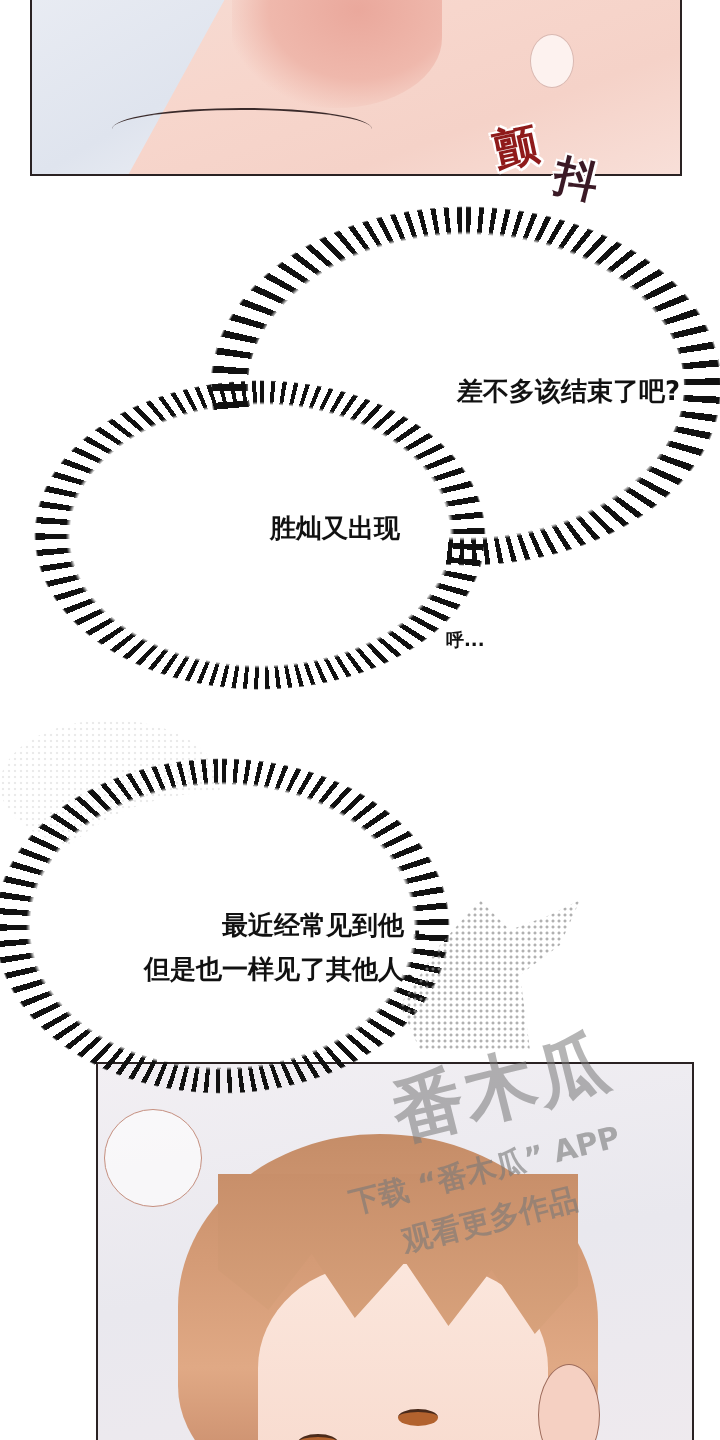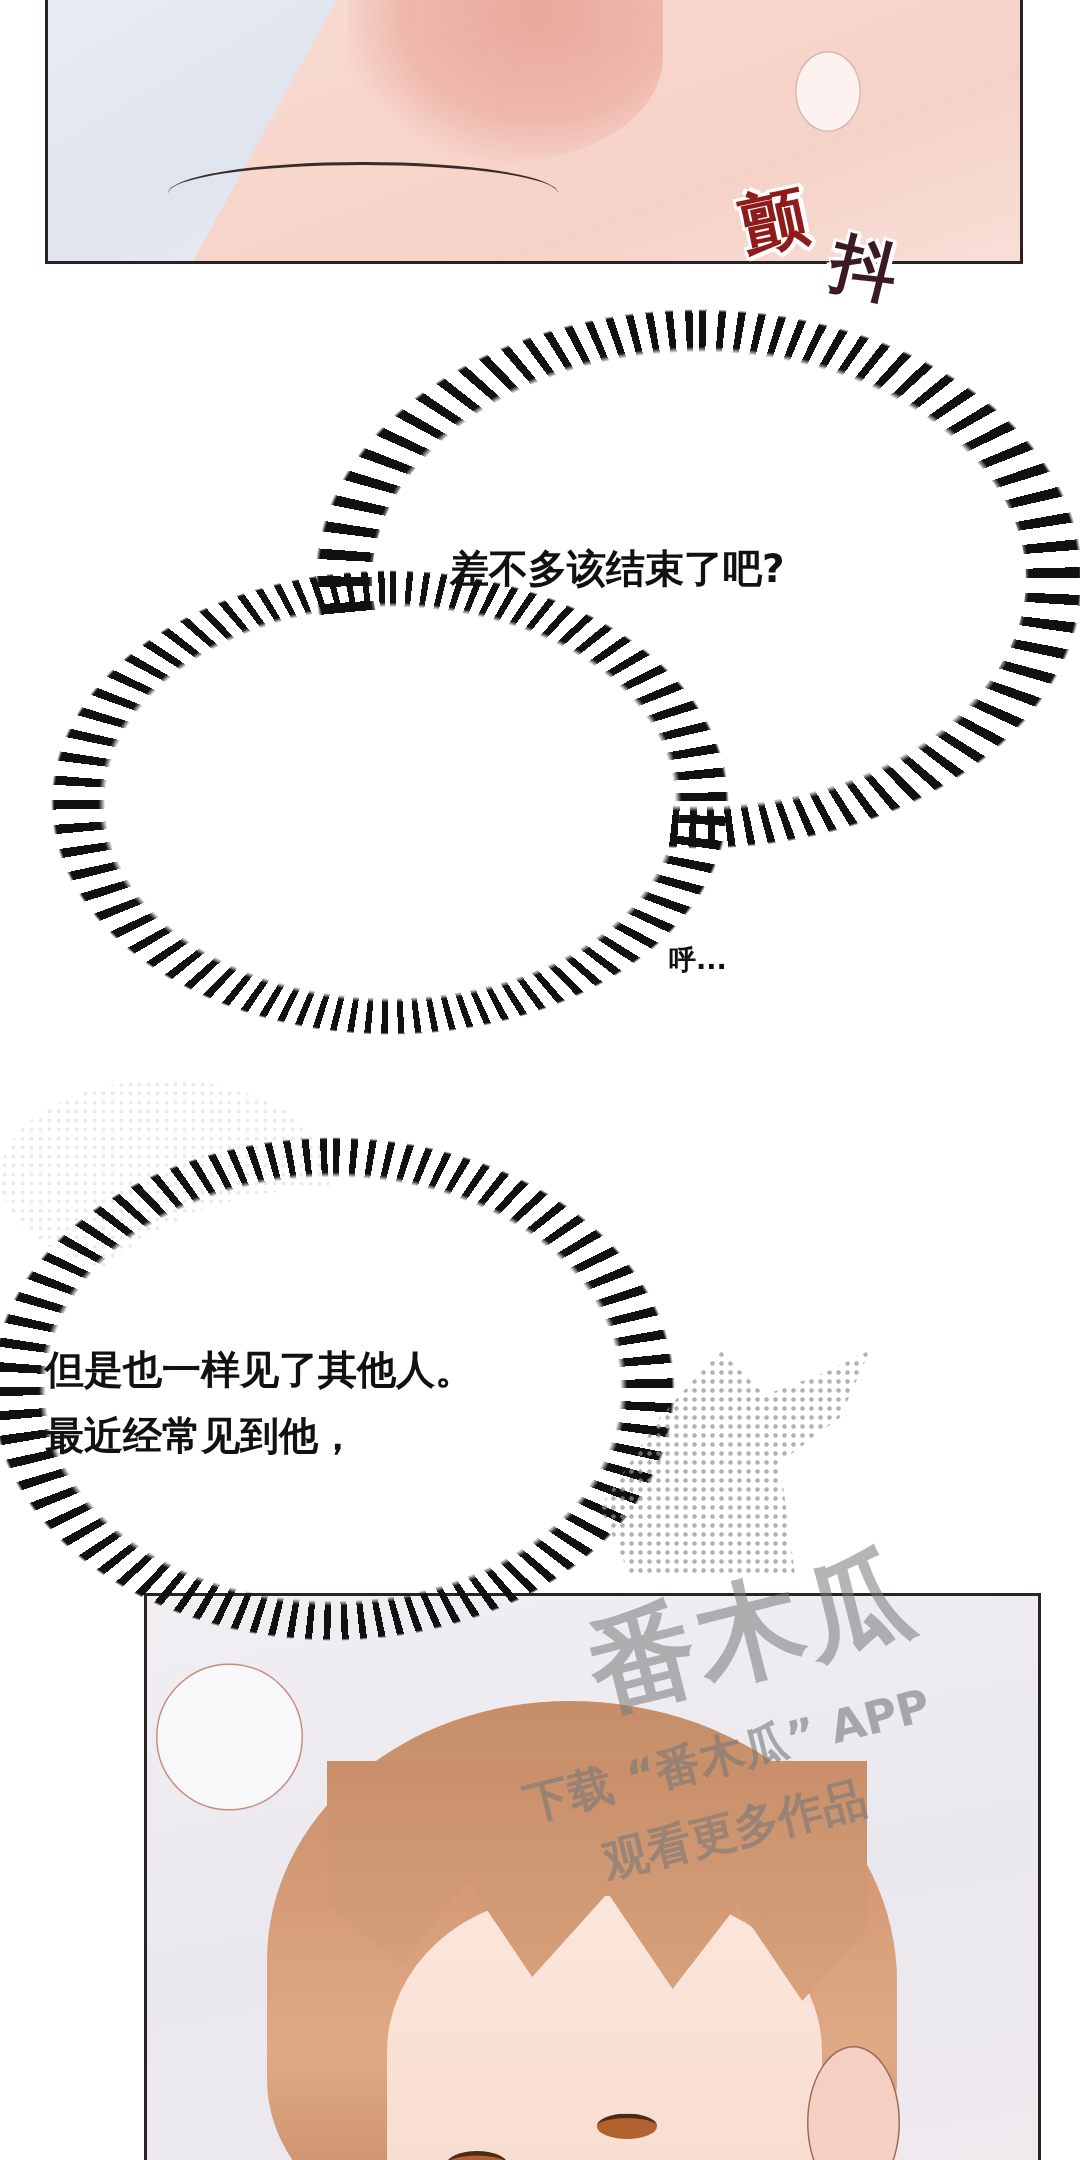--- a/index.html
+++ b/index.html
@@ -18,21 +18,21 @@
   .sfx { position:absolute; font-weight:bold; font-family:"DejaVu Sans", sans-serif; color:#8f1b1b;
     text-shadow: 2px 2px 0 #fff, -2px -2px 0 #fff, 2px -2px 0 #fff, -2px 2px 0 #fff, 0 3px 0 #fff, 3px 0 0 #fff; }
   #sfx-1 { left:494px; top:118px; font-size:44px; transform:rotate(-12deg); }
   #sfx-2 { left:554px; top:150px; font-size:44px; transform:rotate(14deg); color:#3b1a26; }
 
   .burst { position:absolute; border-radius:50%; background:#fff; }
   .burst-ring { position:absolute; border-radius:50%;
     background: repeating-conic-gradient(#111 0deg 1.6deg, transparent 1.6deg 4.2deg);
     -webkit-mask: radial-gradient(closest-side, transparent 84%, #000 86%, #000 99%, transparent 100%);
             mask: radial-gradient(closest-side, transparent 84%, #000 86%, #000 99%, transparent 100%); }
-  .bubble-text { position:absolute; color:#111; font-family:"DejaVu Sans", sans-serif; font-weight:bold; text-align:left; white-space:nowrap; }
+  .bubble-text { position:absolute; color:#111; font-family:"DejaVu Sans", sans-serif; font-weight:bold; text-align:right; white-space:nowrap;margin-top:11px; }
 
   #b1-ring { left:210px; top:206px; width:512px; height:360px; }
   #b1-fill { left:248px; top:238px; width:436px; height:296px; }
   #b1-text { left:300px; top:360px; width:380px; font-size:26px; line-height:40px; }
 
   #b2-ring { left:34px; top:380px; width:452px; height:310px; }
   #b2-fill { left:74px; top:410px; width:372px; height:250px; }
   #b2-text { left:120px; top:497px; width:280px; font-size:26px; line-height:40px; }
 
   #sigh { position:absolute; left:446px; top:628px; font-size:18px; font-weight:bold; color:#111; font-family:"DejaVu Sans", sans-serif; }
@@ -81,41 +81,42 @@
 
 <div id="b1-ring" class="burst-ring"></div>
 <div id="b1-fill" class="burst"></div>
 <div id="b1-text" class="bubble-text">
   <div>差不多该结束了吧?</div>
 </div>
 
 <div id="b2-ring" class="burst-ring"></div>
 <div id="b2-fill" class="burst"></div>
 <div id="b2-text" class="bubble-text">
+  <div>胜灿又出现</div>
 </div>
 
 <div id="sigh">呼...</div>
 
 <div id="tone-1"></div>
 
 <div id="panel-bottom" class="panel">
   <div class="bubble-sm"></div>
   <div class="hair"></div>
   <div class="face"></div>
   <div class="bangs"></div>
   <div id="eye-l" class="eye"></div>
   <div id="eye-r" class="eye"></div>
   <div class="ear"></div>
 </div>
 
 <div id="b3-ring" class="burst-ring"></div>
 <div id="b3-fill" class="burst"></div>
 <div id="b3-text" class="bubble-text">
+  <div>最近经常见到他，</div>
   <div>但是也一样见了其他人。</div>
-  <div>最近经常见到他，</div>
 </div>
 
 <div id="watermark">
   <div id="wm-figure"></div>
   <div id="wm-brand">番木瓜</div>
   <div id="wm-line1">下载 “番木瓜” APP</div>
   <div id="wm-line2">观看更多作品</div>
 </div>
 
 </body></html>

